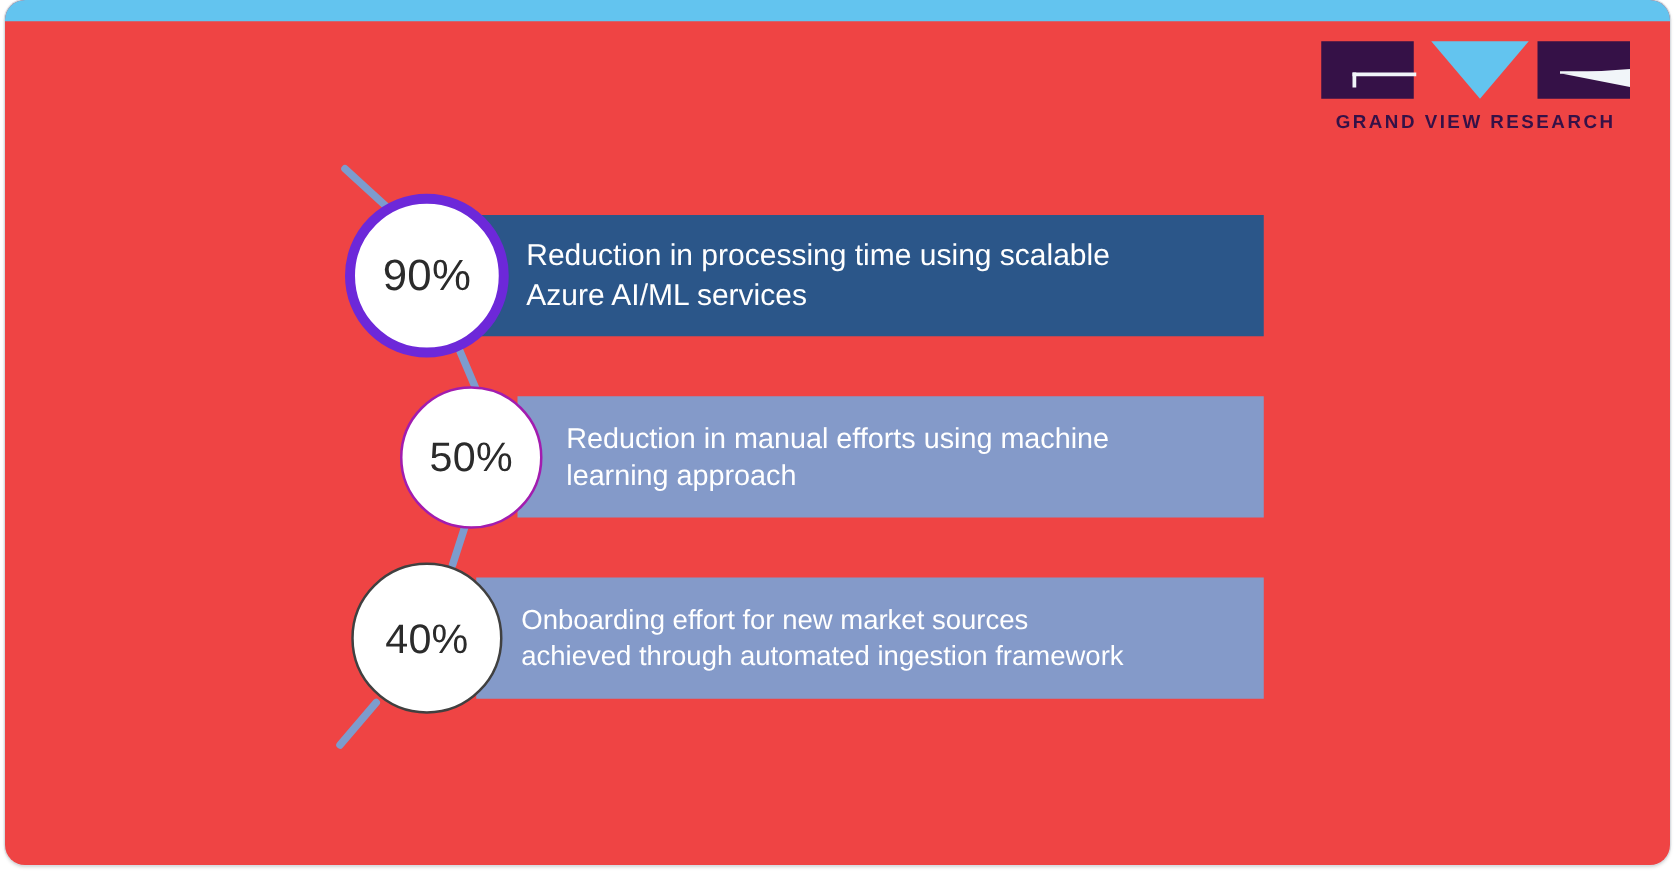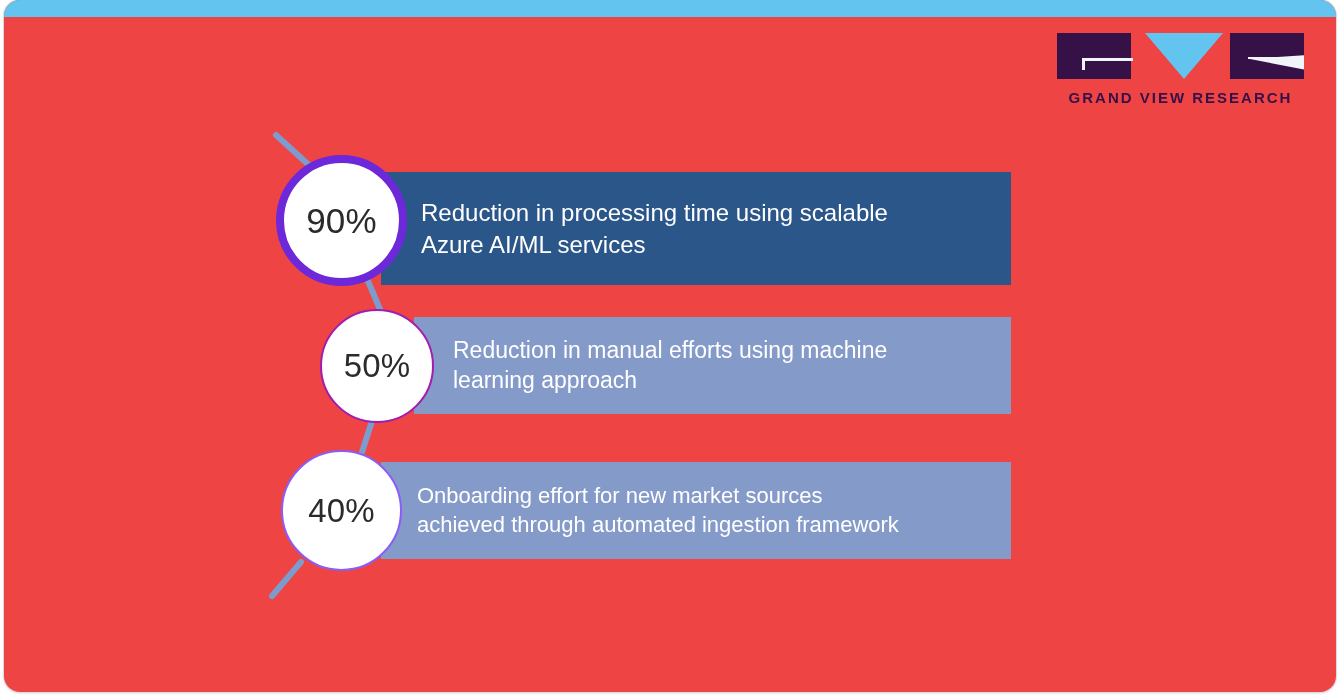--- a/index.html
+++ b/index.html
@@ -154,21 +154,21 @@
     color: #ffffff;
     font-family: "Liberation Sans", sans-serif;
     line-height: 1.30;
     white-space: pre-line;
   }
 
   .bar-1 {
     left: 377px;
     top: 172px;
     width: 630px;
-    height: 113px;
+    height: 97px;
     background: #2b5689;
   }
   .bar-1 .bar-text {
     font-size: 24px;
     padding-left: 40px;
     padding-right: 18px;
   }
 
   .bar-2 {
     left: 410px;
@@ -227,21 +227,21 @@
     height: 114px;
     border: 2px solid #a21caf;
   }
   .node-2 .node-label { font-size: 33px; }
 
   .node-3 {
     left: 277px;
     top: 450px;
     width: 121px;
     height: 121px;
-    border: 2px solid #8b5cf6;
+    border: 2px solid #404040;
   }
   .node-3 .node-label { font-size: 33px; }
 </style>
 </head>
 <body>
 
 <div id="canvas">
 
   <div class="card">
     <div class="card-accent"></div>

